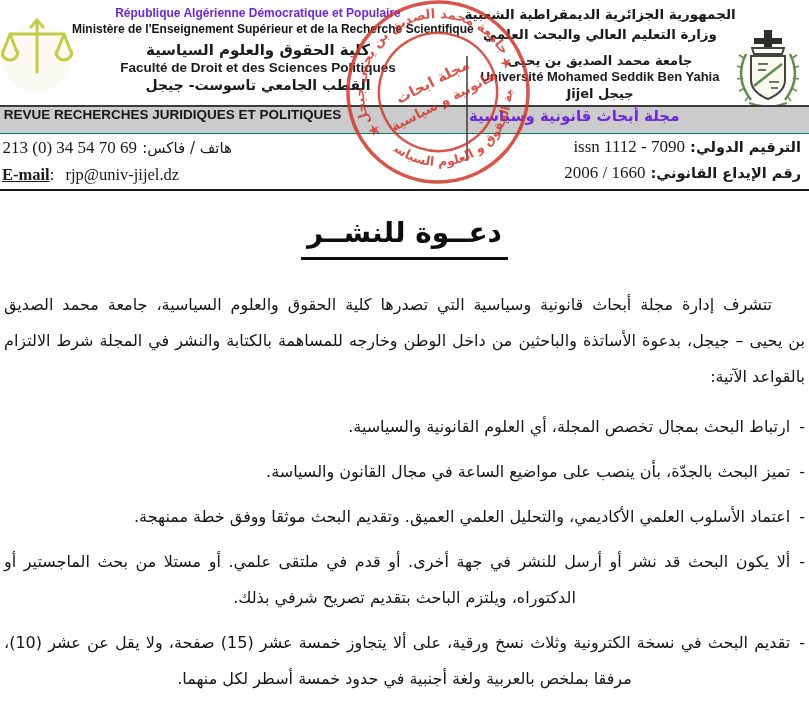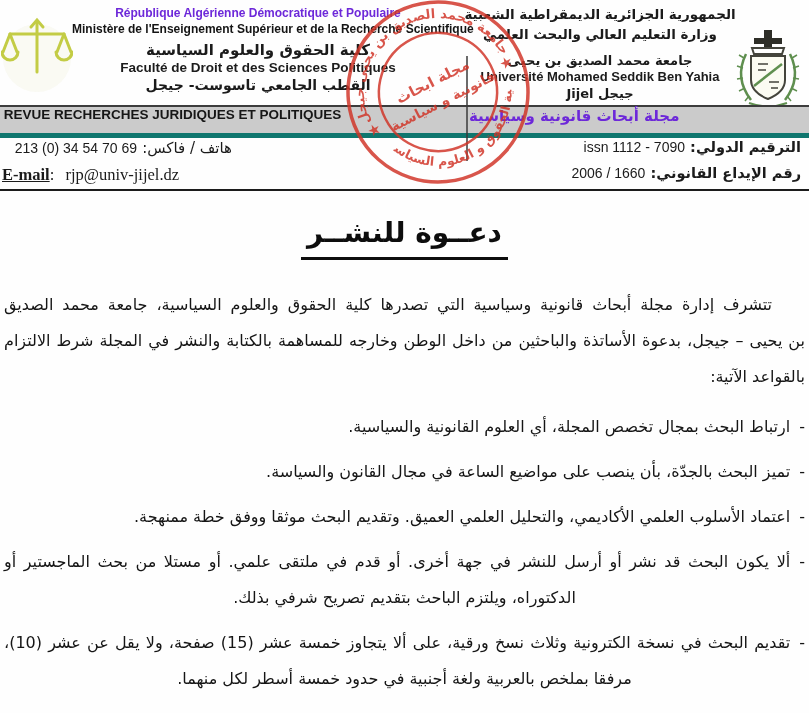--- a/index.html
+++ b/index.html
@@ -34,38 +34,38 @@
   .st-ring { fill:none; stroke:#d13427; }
   .st-arc     { font:700 13px "DejaVu Sans",sans-serif; fill:#d13427; letter-spacing:.5px; }
   .st-arc2    { font:700 12.5px "DejaVu Sans",sans-serif; fill:#d13427; letter-spacing:.5px; }
   .st-star    { font:15px "DejaVu Sans",sans-serif; fill:#d13427; text-anchor:middle; }
   .st-c1 { font:700 14.5px "DejaVu Sans",sans-serif; fill:#d13427; text-anchor:middle; }
   .st-c2 { font:700 13.5px "DejaVu Sans",sans-serif; fill:#d13427; text-anchor:middle; }
 
   
   .band {
     position:absolute; left:0; top:105px; width:809px; height:26px;
-    background:#cbcbcb; border-top:2px solid #3c3c3c; border-bottom:5px solid #0f766e;
+    background:#cbcbcb; border-top:2px solid #3c3c3c; border-bottom:1px solid #0f766e;
     z-index:2;
   }
   .band-left {
     position:absolute; left:0; top:0; width:345px; height:26px; line-height:25px;
     text-align:center; font:700 13.5px "Liberation Sans",sans-serif; color:#161616;
   }
   .band-right {
     position:absolute; left:469px; top:0; width:336px; height:26px; line-height:25px;
     text-align:left; font:700 15px "DejaVu Sans",sans-serif; color:#6d28d9;
   }
 
   
   .contact { position:absolute; left:0; top:134px; width:809px; height:55px; z-index:2; }
   .c-left { position:absolute; left:2px; top:1px; width:230px; }
   .phone { direction:rtl; text-align:right; line-height:26px; }
   .phone .lbl { font:15px "DejaVu Sans",sans-serif; }
-  .ser { font-family:Liberation Sans, sans-serif; font-size:14px; }
+  .ser { font-family:Liberation Serif, serif; font-size:17px; }
   .email { direction:ltr; text-align:left; line-height:27px; font-family:"Liberation Serif",serif; font-size:16.5px; }
   .email .elbl { font-weight:700;text-decoration:underline; }
   .email .esep { padding-right:7px; }
   .c-right { position:absolute; right:8px; top:0; text-align:right; }
   .c-line { direction:rtl; line-height:26px; }
   .c-line .lbl { font:700 14.5px "DejaVu Sans",sans-serif; }
 
   .rule { position:absolute; left:0; top:189px; width:809px; border-top:2.5px solid #1c1c1c; z-index:2; }
 
   

